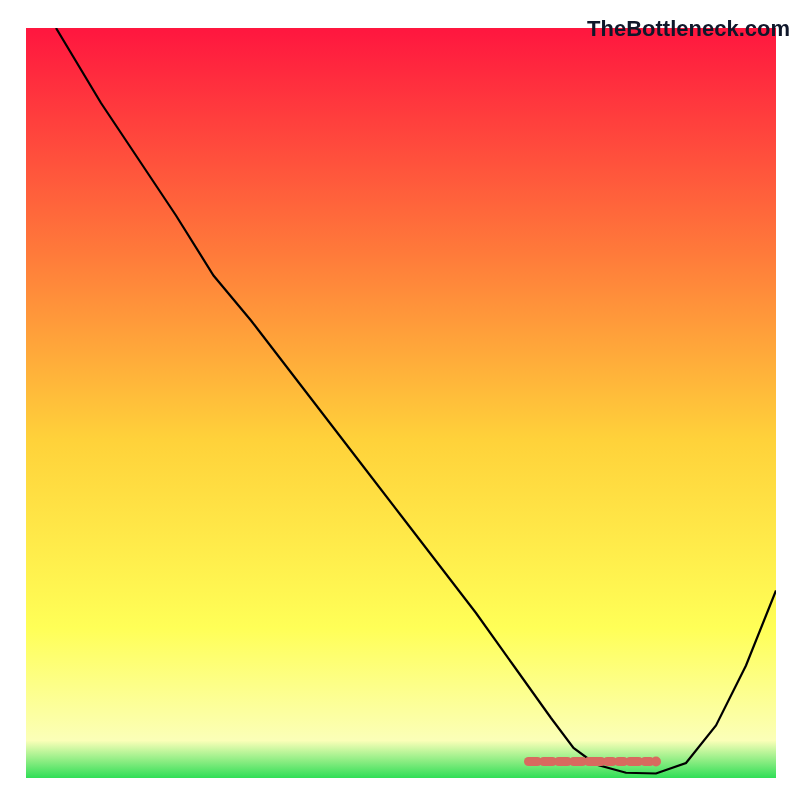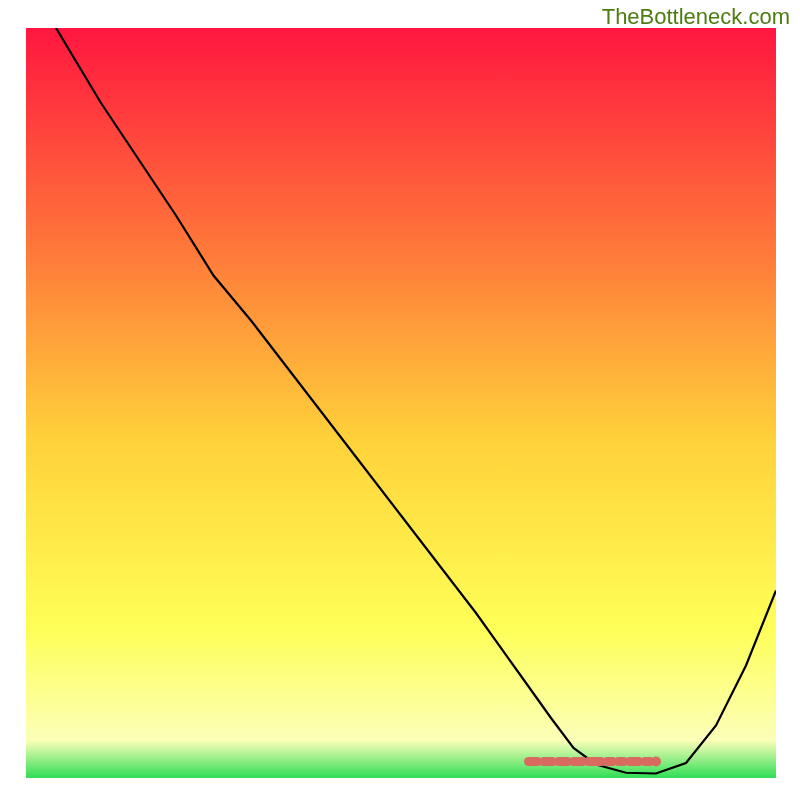--- a/index.html
+++ b/index.html
@@ -6,25 +6,25 @@
   body {
     width: 800px;
     height: 800px;
     background: #ffffff;
     position: relative;
     font-family: Arial, sans-serif;
     overflow: hidden;
   }
   .watermark {
     position: absolute;
-    top: 4px;
+    top: 16px;
     right: 10px;
     font-size: 22px;
-    font-weight: normal;
-    color: #4d7c0f;
+    font-weight: bold;
+    color: #0f172a;
     z-index: 10;
   }
   .plot-area {
     position: absolute;
     top: 28px;
     left: 26px;
     width: 750px;
     height: 750px;
   }
   .plot-area svg {

